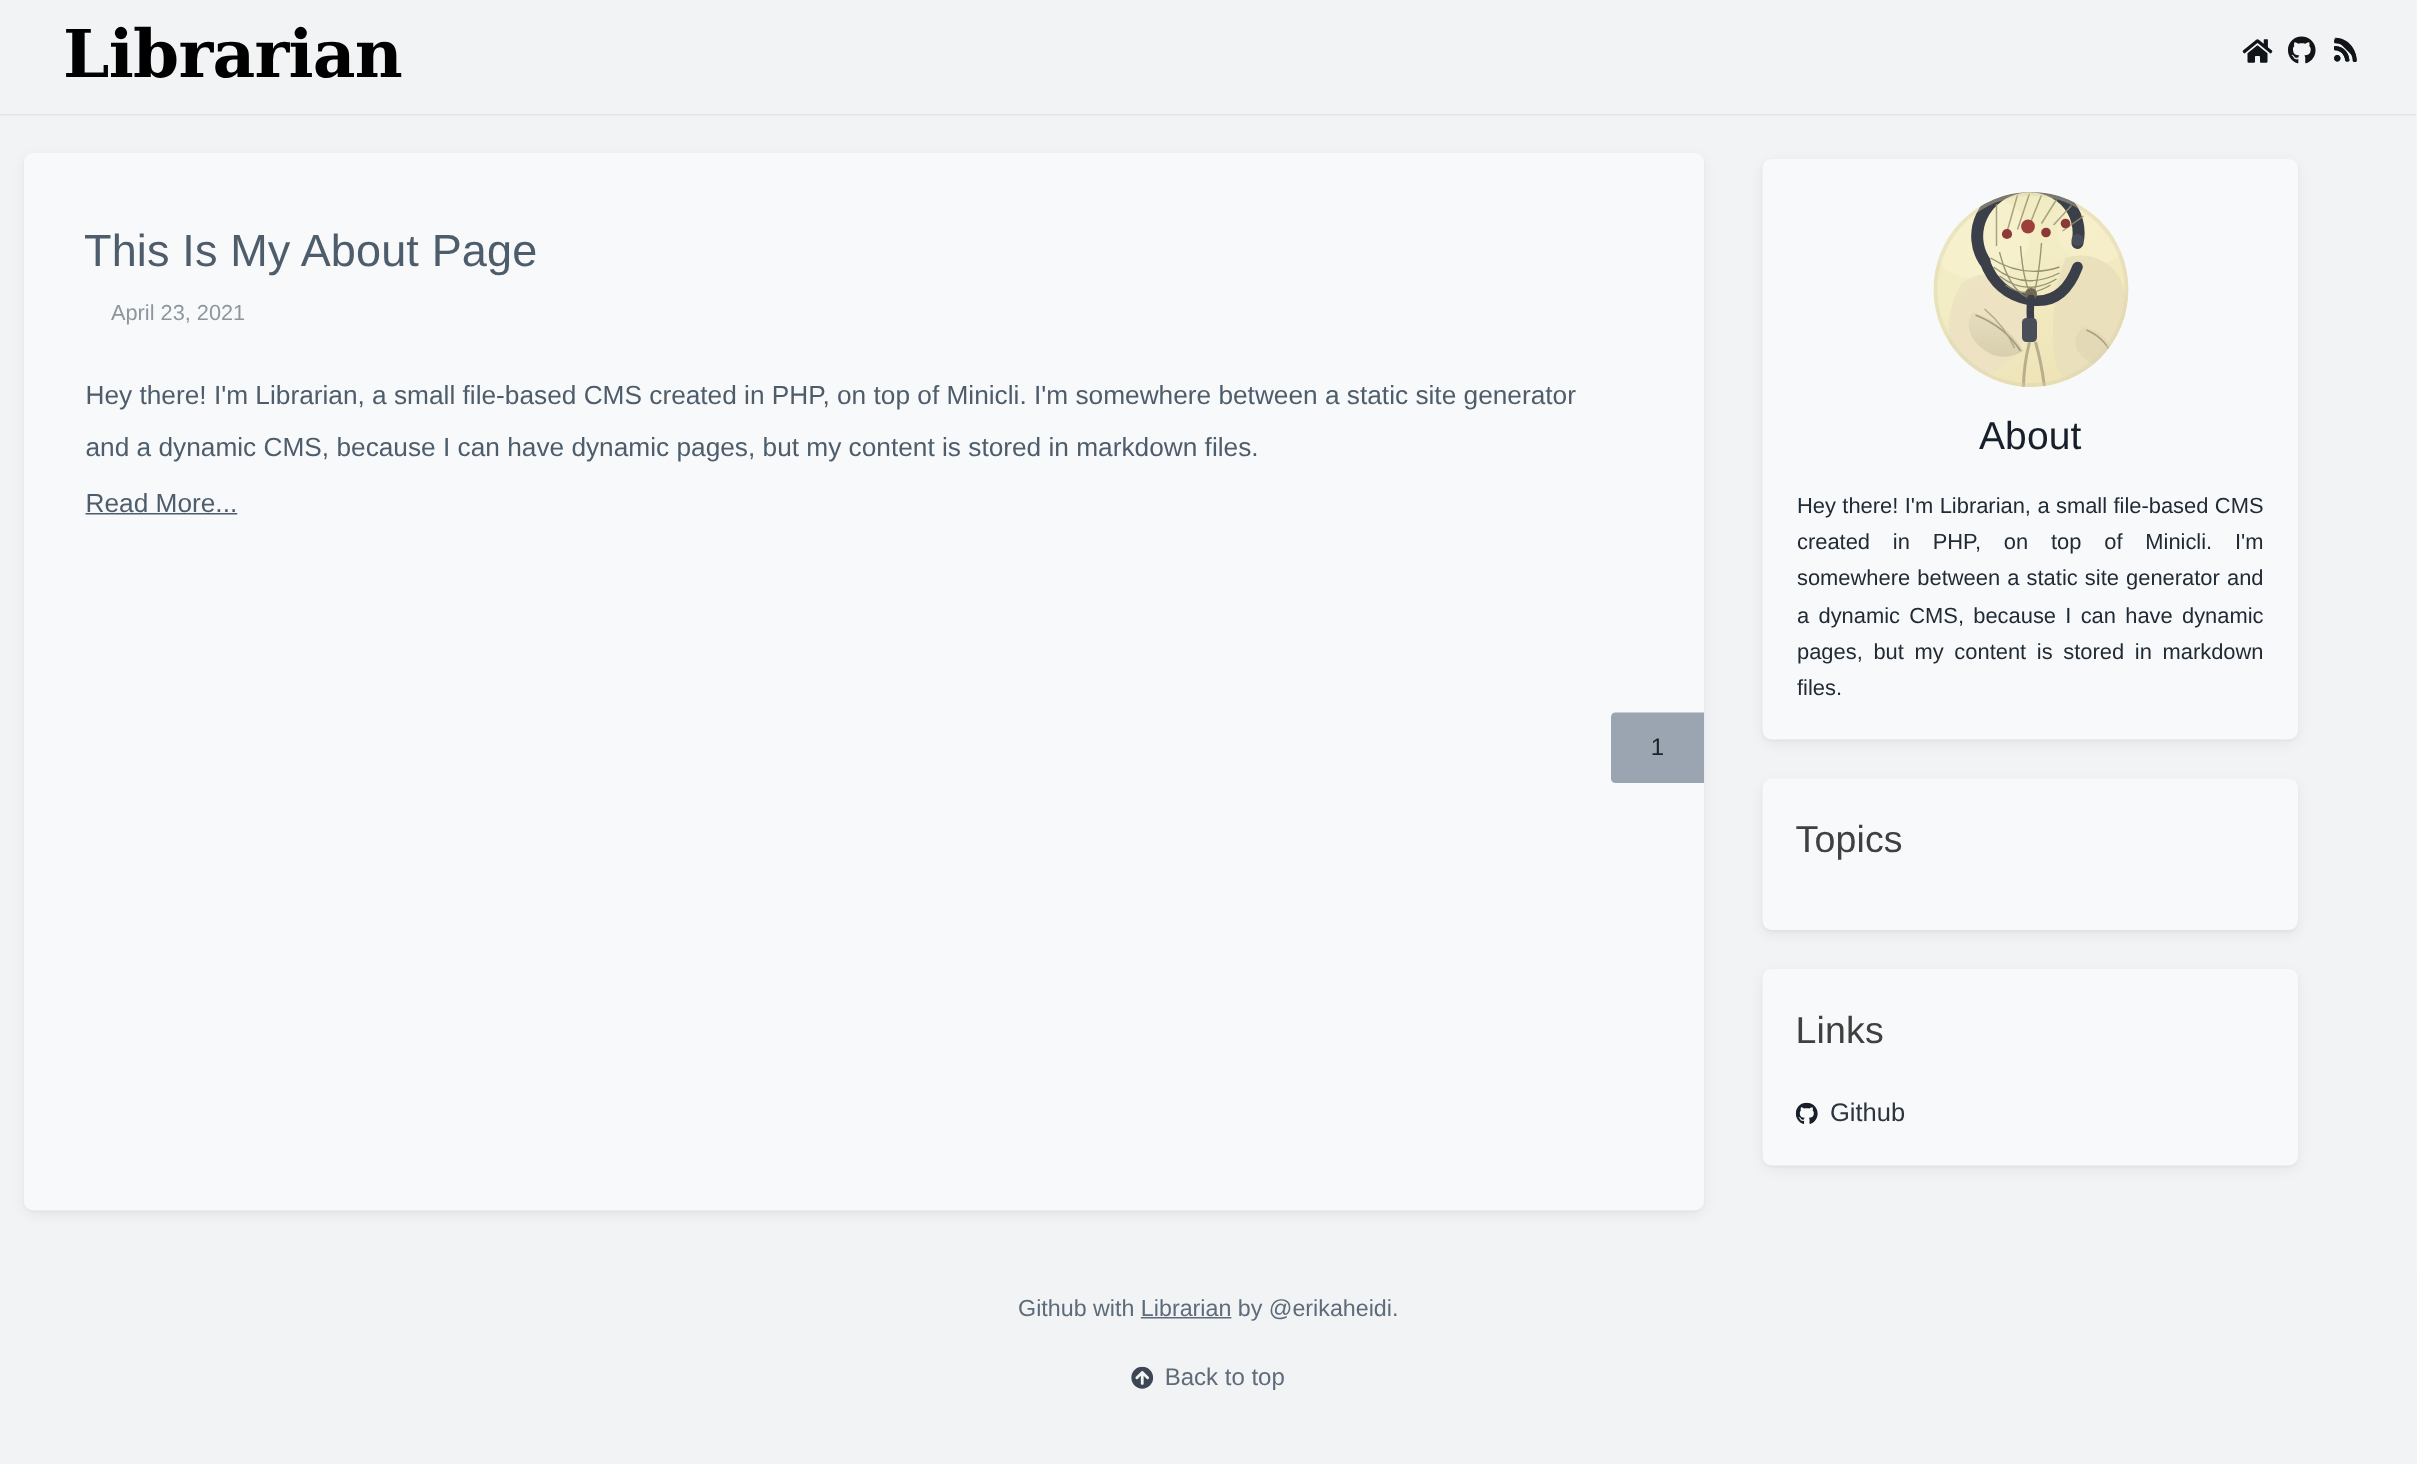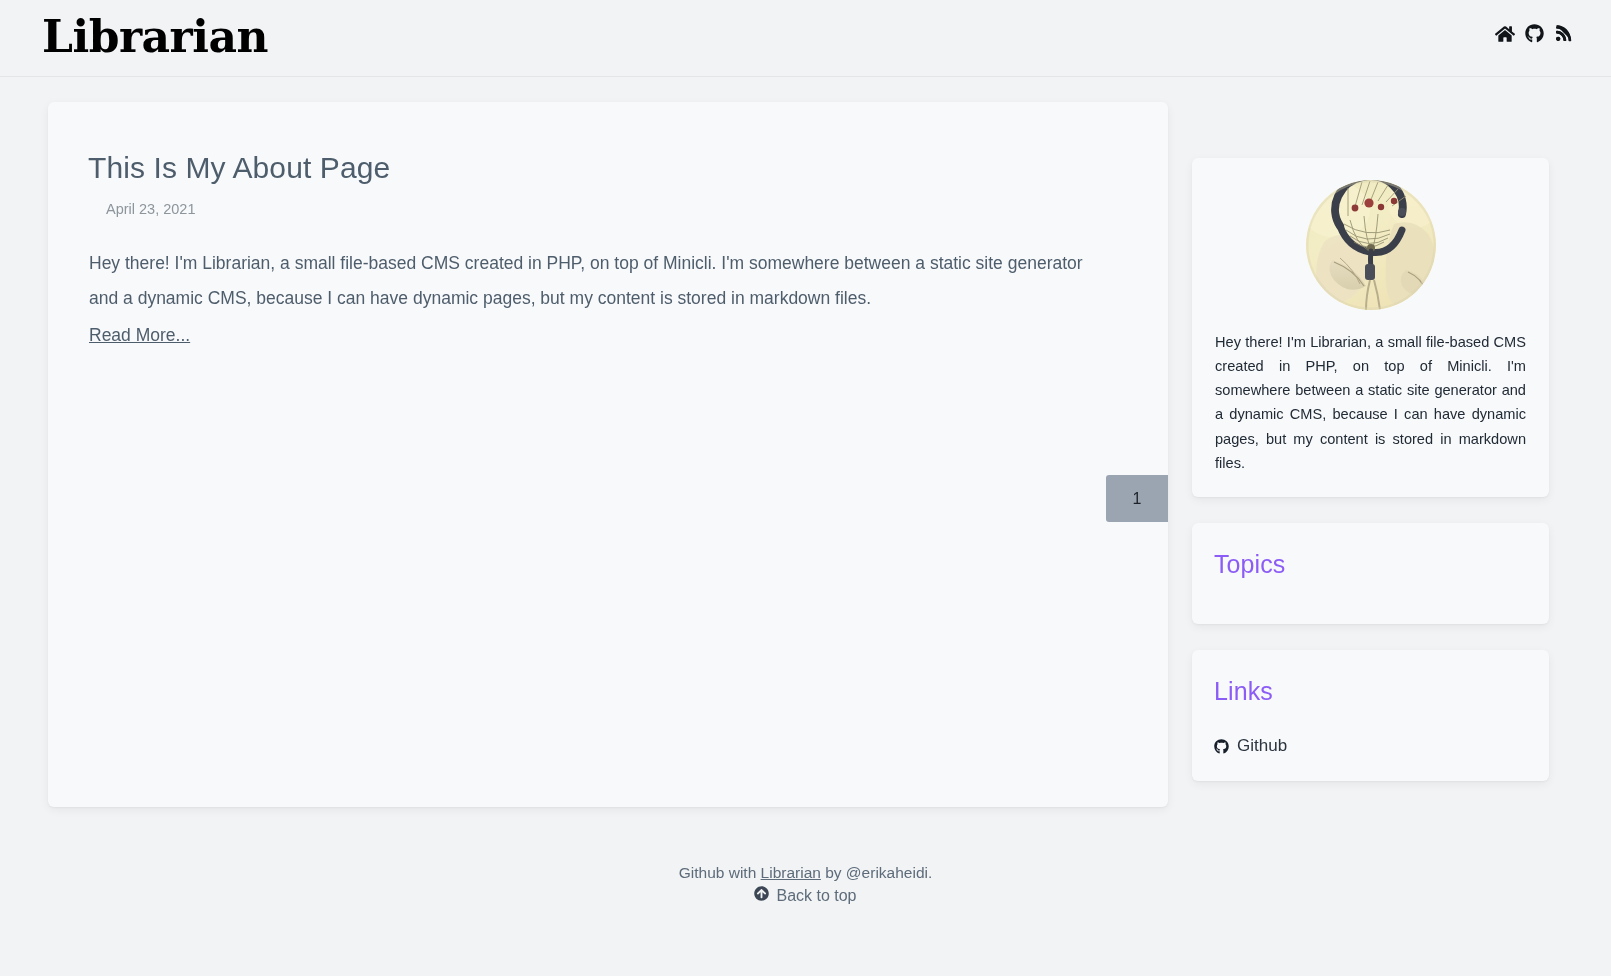--- a/index.html
+++ b/index.html
@@ -45,24 +45,24 @@
     display: inline-flex;
     align-items: center;
     justify-content: center;
     width: 20px;
     height: 20px;
   }
   .header-icons svg { display: block; }
 
   
   .page-wrap {
-    padding: 25px 38px 0 48px;
-    display: flex;
-    align-items: flex-end;
-    gap: 24px;
+    padding: 25px 38px 0 16px;
+    display: flex;
+    align-items: center;
+    gap: 39px;
   }
   .main-col { width: 1120px; flex: 0 0 1120px; }
   .side-col { width: 357px; flex: 0 0 357px; }
 
   .card {
     background: #f8f9fa;
     border-radius: 6px;
     box-shadow: 0 3px 10px rgba(0,0,0,0.055), 0 1px 2px rgba(0,0,0,0.04);
   }
 
@@ -147,21 +147,21 @@
     margin: 20px 3px 0 3px;
     font-size: 14.6px;
     line-height: 1.66;
     color: #212b36;
     text-align: justify;
   }
   .side-heading {
     margin: 5px 0 0 2px;
     font-size: 25px;
     font-weight: normal;
-    color: #8b5cf6;
+    color: #404040;
     letter-spacing: 0.1px;
   }
   .topics-card { height: 101px; padding-top: 22px; }
   .links-card { height: 131px; padding-top: 22px; }
   .link-row {
     display: flex;
     align-items: center;
     gap: 8px;
     margin: 30px 0 0 2px;
     font-size: 17px;
@@ -178,22 +178,23 @@
     font-size: 15.5px;
     line-height: 1.2;
   }
   .footer-line { margin: 0; }
   .footer-line a {
     color: #5d6b7a;
     text-decoration: underline;
   }
   .back-to-top {
     display: inline-flex;
+    align-items: center;
     gap: 7px;
-    margin-top: 3px;
+    margin-top: 26px;
     color: #5d6b7a;
     font-size: 16px;
     text-decoration: none;
   }
   .back-to-top .ico { color: #3c4654; display: inline-flex; }
 </style>
 </head>
 <body>
 
 <header class="site-header">
@@ -307,20 +308,21 @@
               <path d="M34 78 q14 12 20 26" stroke="#b3a884" stroke-width="1" fill="none"></path>
 
               <path d="M100 90 q18 4 22 22 q-16 8 -26 -6 q-4 -10 4 -16z" fill="#e3d9b6"></path>
               <path d="M102 92 q14 6 18 20" stroke="#ab9f7c" stroke-width="1.1" fill="none"></path>
 
               <circle cx="65" cy="65" r="64" fill="none" stroke="#d9d2ae" stroke-width="3" opacity="0.4"></circle>
             </g>
           </svg>
         </div>
       </div>
+      <h2 class="about-title">About</h2>
       <p class="about-text">Hey there! I'm Librarian, a small file-based CMS created in PHP, on top of Minicli. I'm somewhere between a static site generator and a dynamic CMS, because I can have dynamic pages, but my content is stored in markdown files.</p>
     </section>
 
     <section class="card side-card topics-card">
       <h2 class="side-heading">Topics</h2>
     </section>
 
     <section class="card side-card links-card">
       <h2 class="side-heading">Links</h2>
       <a class="link-row" href="#">

